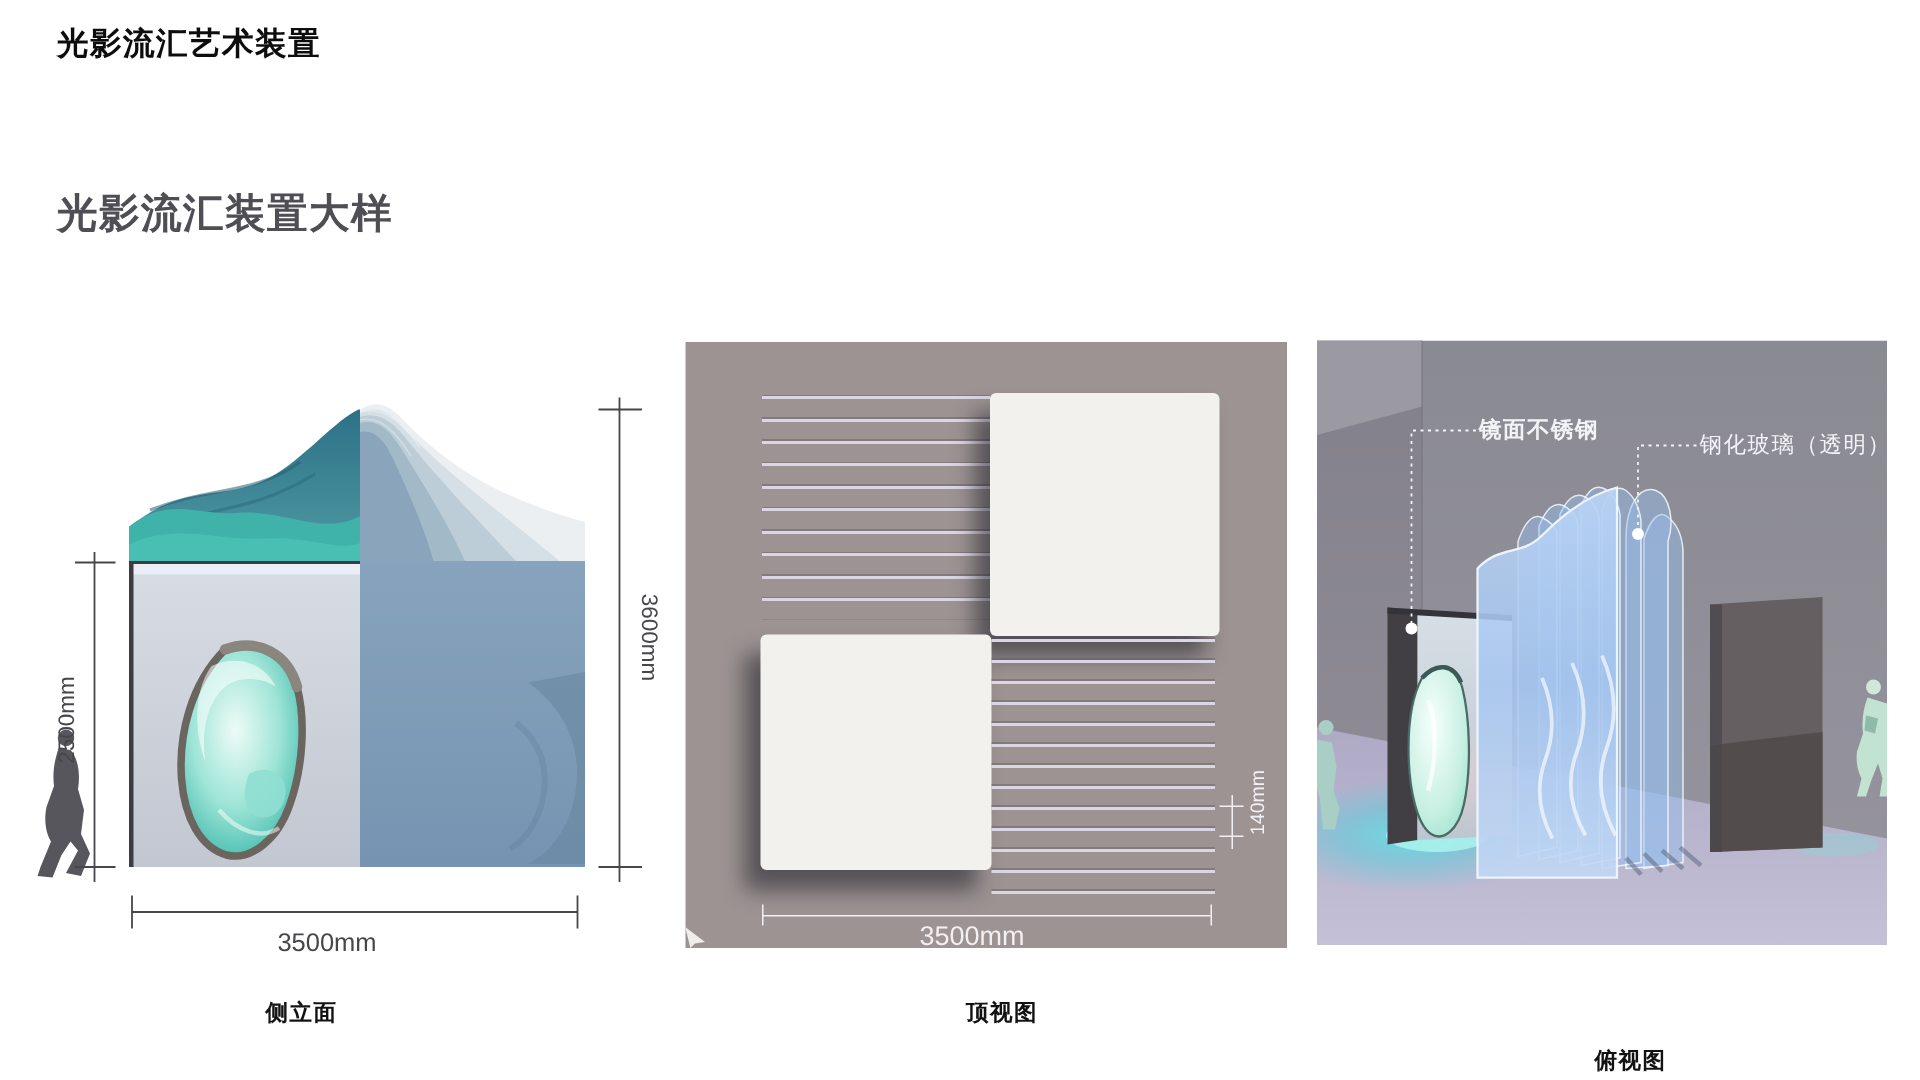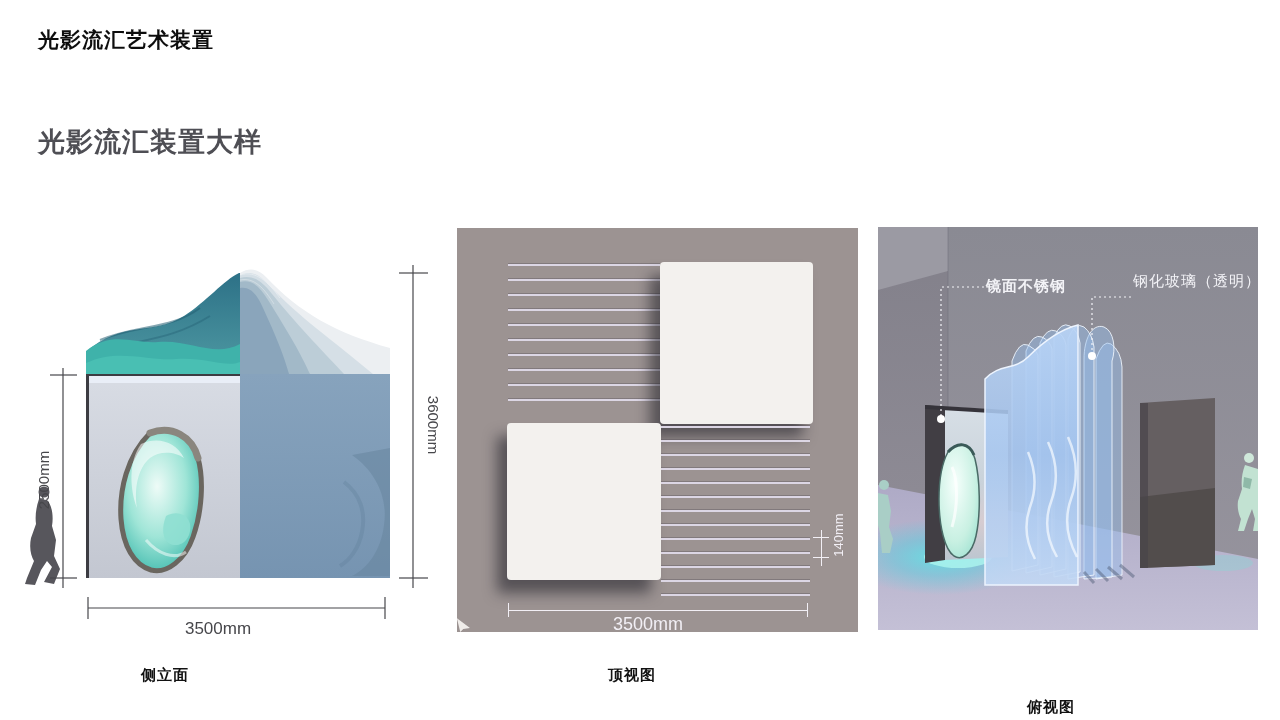--- a/index.html
+++ b/index.html
@@ -3,23 +3,23 @@
 <meta charset="utf-8">
 <style>
   html,body{margin:0;padding:0;}
   body{
     width:1280px;height:720px;position:relative;overflow:hidden;
     background:#ffffff;
     font-family:"Liberation Sans","DejaVu Sans",sans-serif;
   }
   .abs{position:absolute;}
   
-  .title-main{left:38px;top:26px;font-size:21px;font-weight:bold;color:#0d0d0d;letter-spacing:1px;}
+  .title-main{left:38px;top:15px;font-size:21px;font-weight:bold;color:#0d0d0d;letter-spacing:1px;}
   .title-sub{left:38px;top:88px;font-size:27px;font-weight:bold;color:#4e4e54;letter-spacing:1px;margin-top:36px;}
-  .caption{top:666px;width:120px;font-size:15px;font-weight:bold;color:#121212;letter-spacing:1px;}
+  .caption{top:666px;width:120px;text-align:center;font-size:15px;font-weight:bold;color:#121212;letter-spacing:1px;}
   .caption-left{left:141px;}
   .caption-mid{left:608px;}
   .caption-right{left:1027px;margin-top:32px;}
   
   .panel-top{left:457px;top:228px;width:401px;height:404px;background:#9c9392;overflow:hidden;}
   .linesA{left:51px;top:35px;width:152px;height:150px;
     background:repeating-linear-gradient(to bottom, rgba(80,74,84,.35) 0 1px, #dcd6e4 1px 3px, transparent 3px 15px);}
   .linesB{left:204px;top:197px;width:149px;height:172px;
     background:repeating-linear-gradient(to bottom, rgba(80,74,84,.35) 0 1px, #dcd6e4 1px 3px, transparent 3px 14px);}
   .sq{background:#f3f1ee;border-radius:4px;box-shadow:-10px 13px 14px rgba(28,28,36,.55);}
@@ -35,21 +35,21 @@
   .dim140-label{left:381px;top:307px;transform:translate(-50%,-50%) rotate(-90deg);
     font-size:13px;color:#f2eff5;white-space:nowrap;}
   .cursor-mark{left:-2px;top:390px;width:15px;height:14px;background:rgba(246,243,241,.92);
     clip-path:polygon(12% 0, 100% 72%, 55% 78%, 35% 100%);}
   
   .svg-left{left:0;top:220px;}
   .svg-right{left:878px;top:227px;}
   
   .anno{font-size:15px;color:#f3f3f7;letter-spacing:1px;white-space:nowrap;}
   .anno-mirror{left:986px;top:277px;font-weight:bold;}
-  .anno-glass{left:1133px;top:272px;}
+  .anno-glass{left:1133px;top:287px;}
 </style>
 </head>
 <body>
 
 <div class="abs title-main">光影流汇艺术装置</div>
 <div class="abs title-sub">光影流汇装置大样</div>
 
 <svg class="abs svg-left" width="440" height="420" viewBox="0 0 440 420">
   <defs>
     <linearGradient id="grayFace" x1="0" y1="0" x2="0" y2="1">

